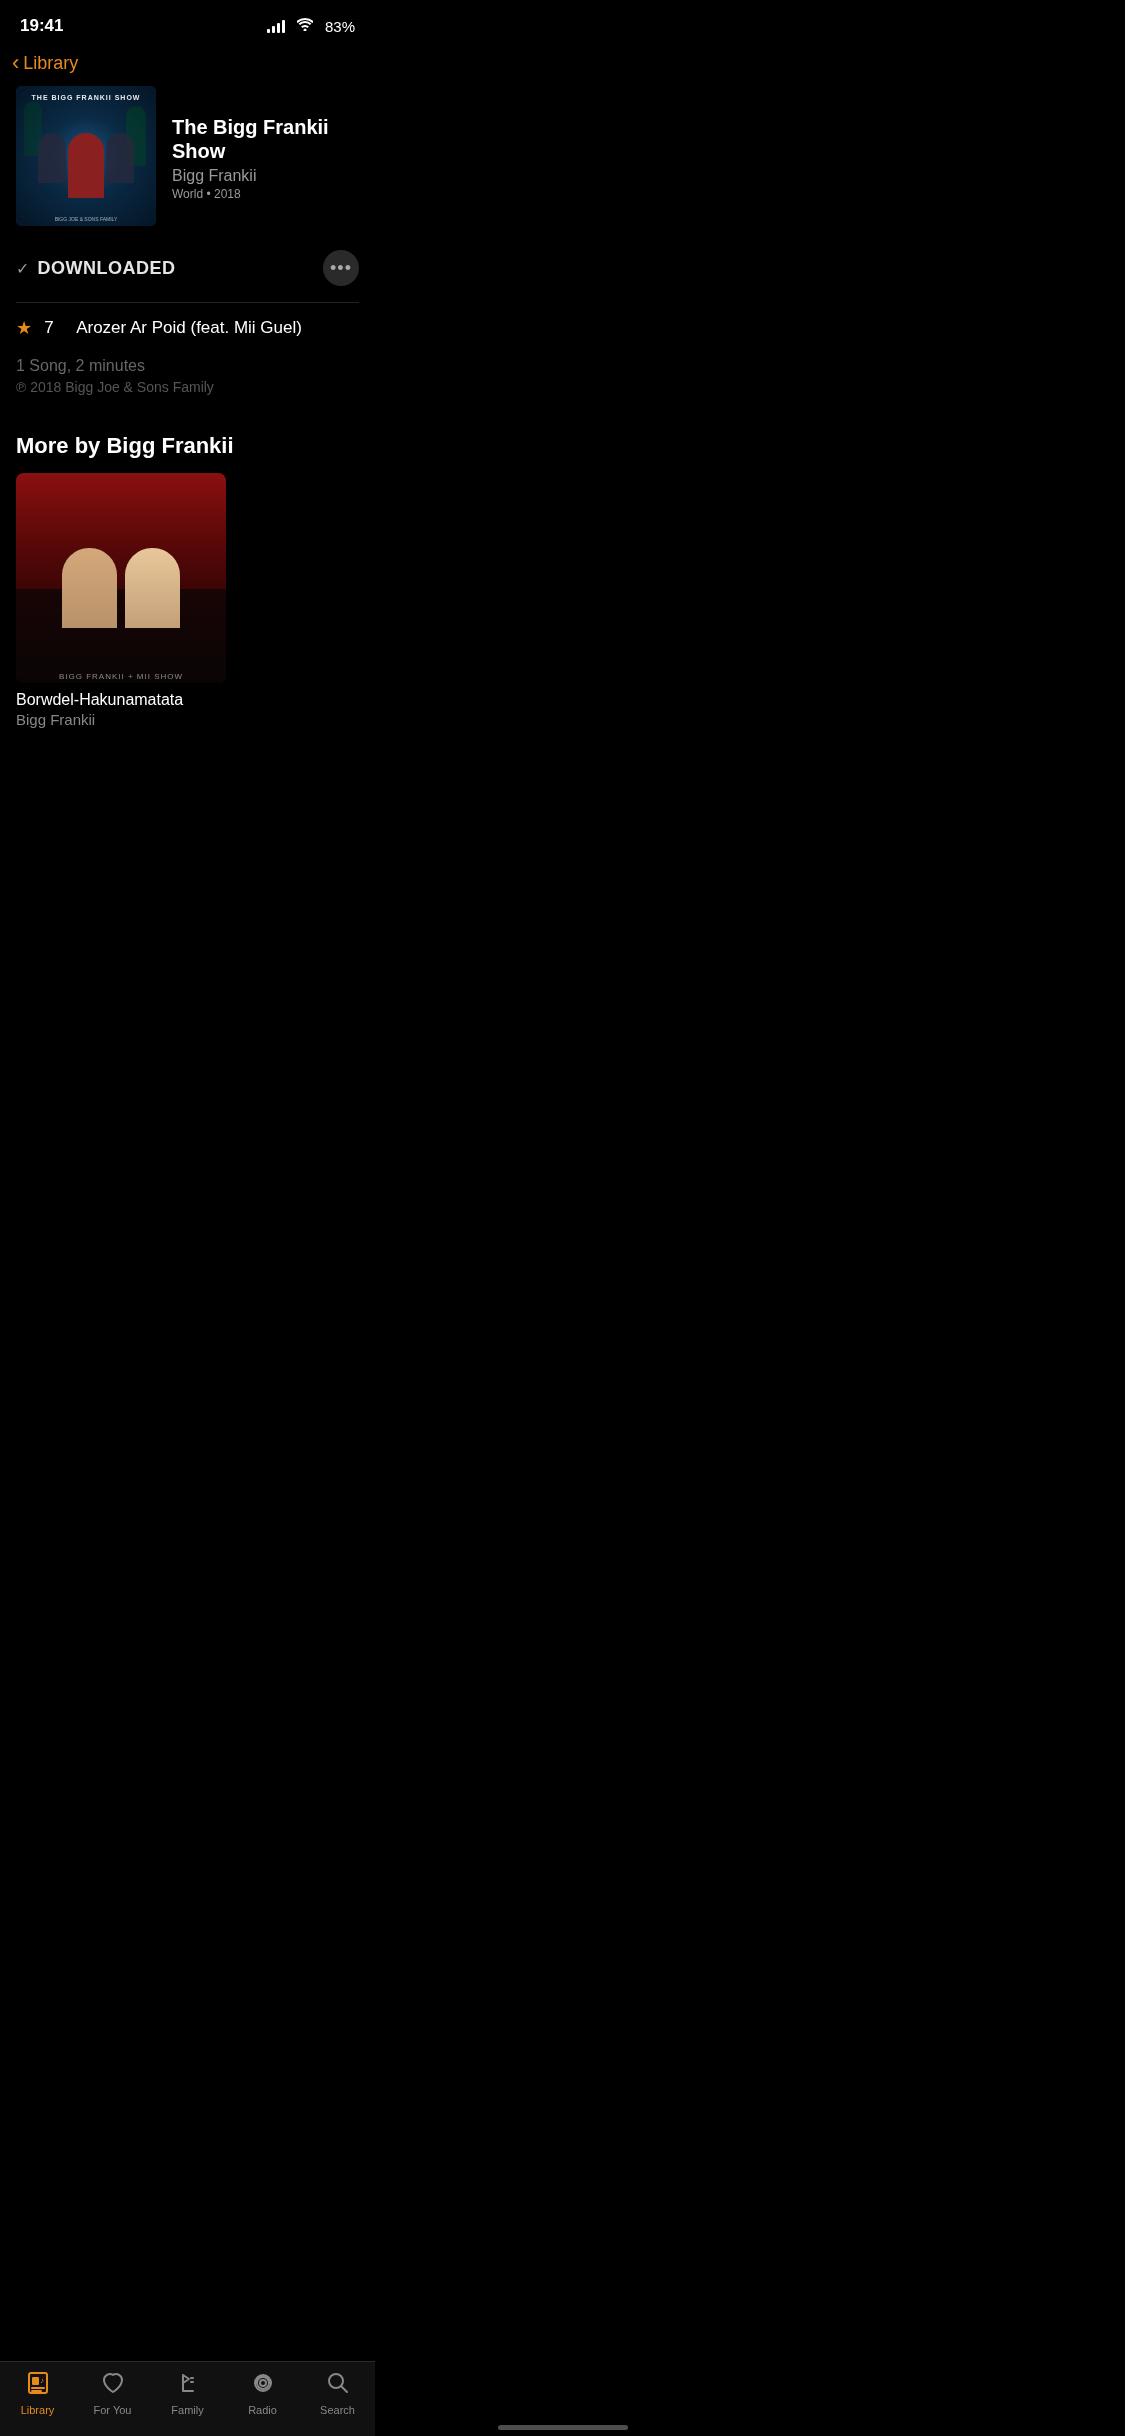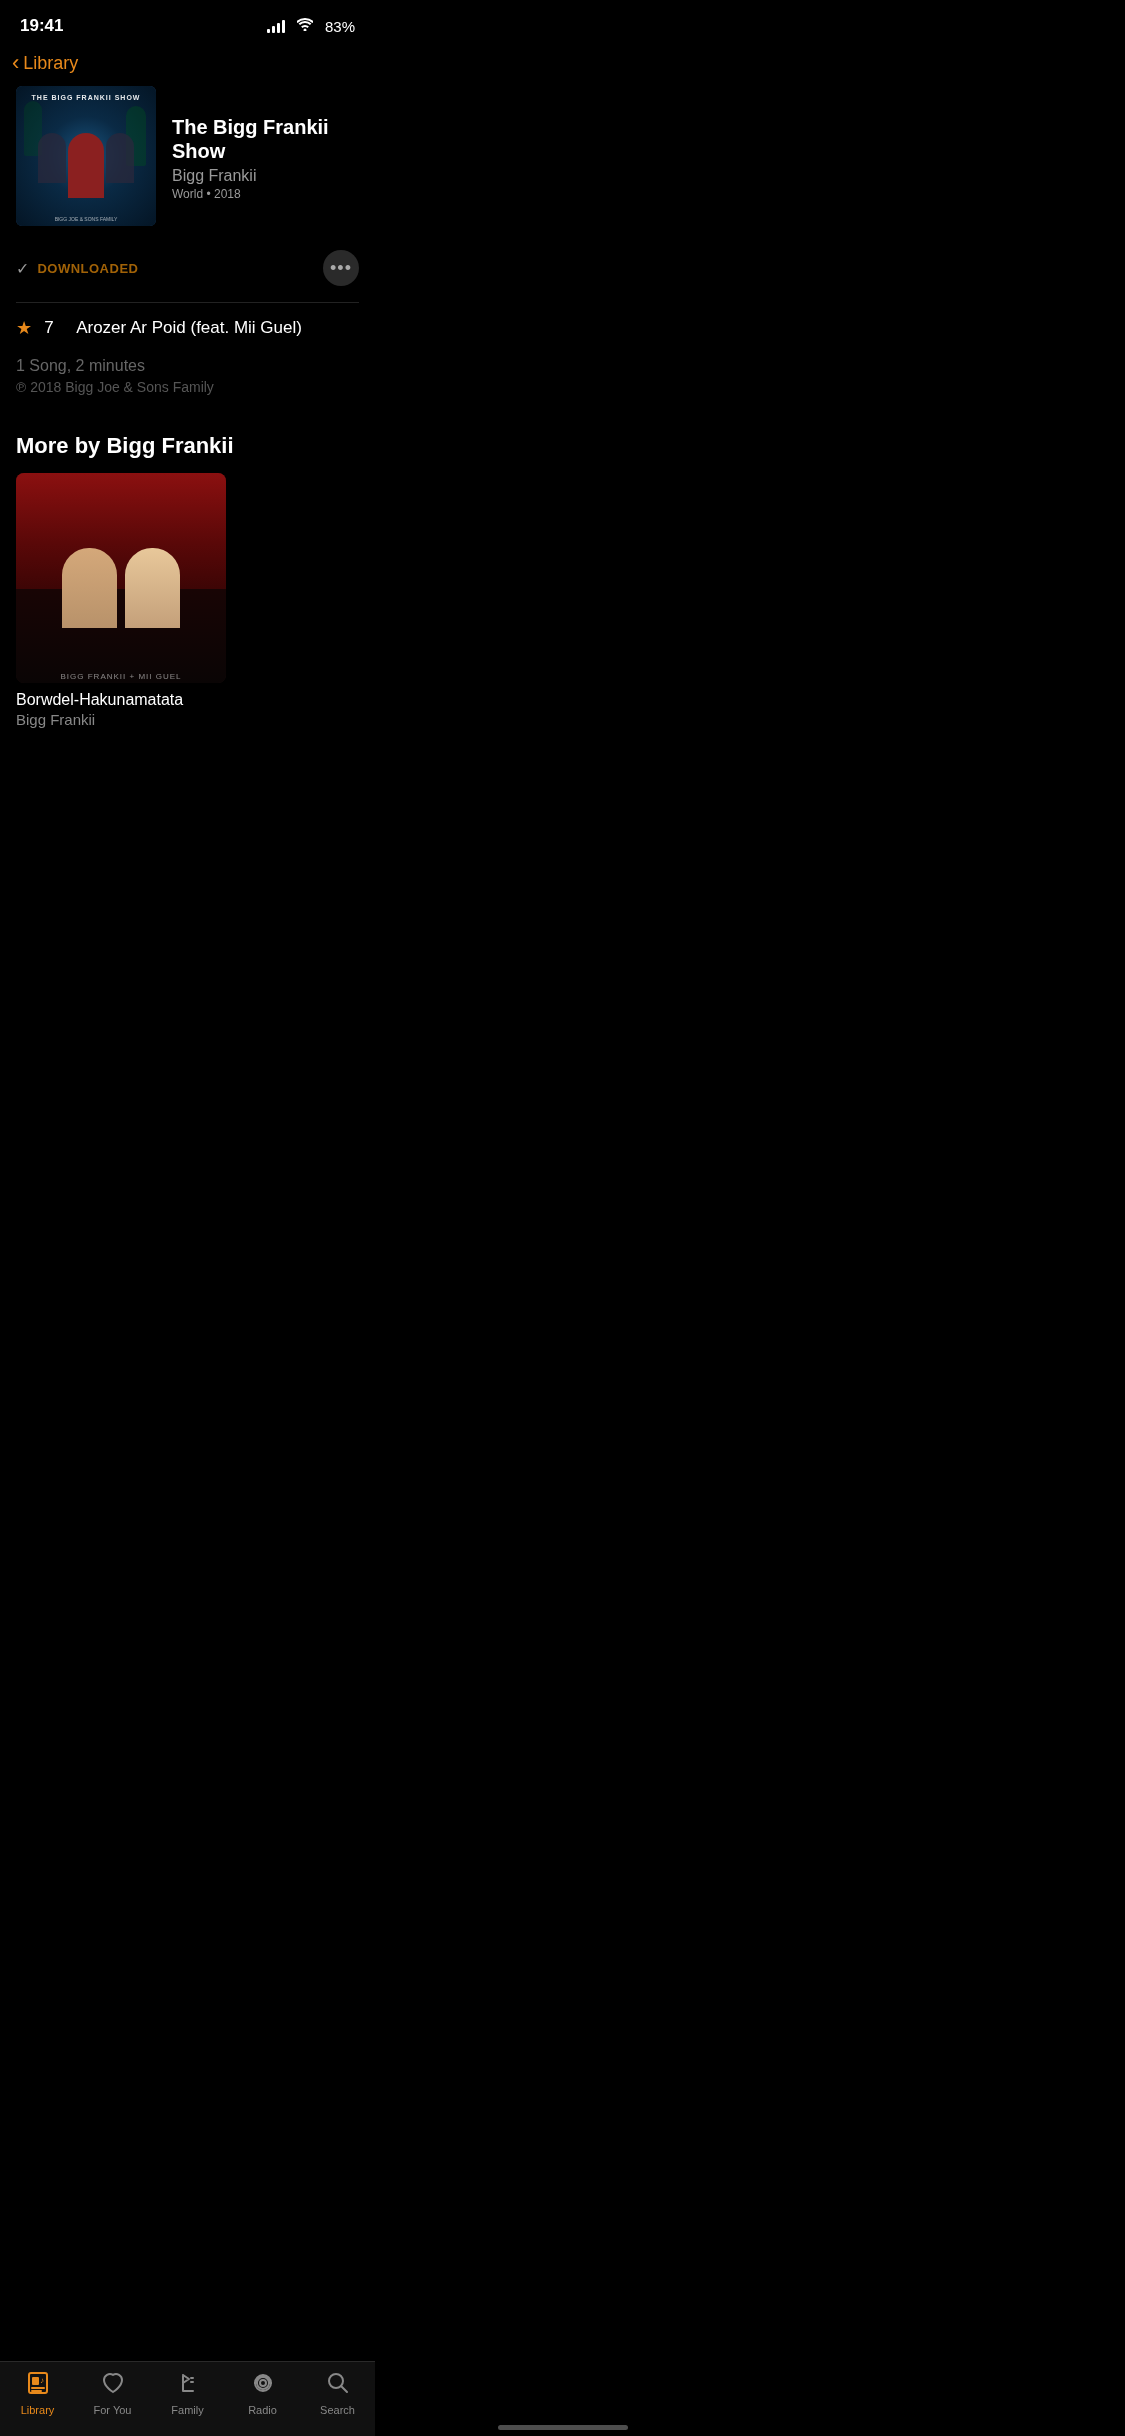--- a/index.html
+++ b/index.html
@@ -171,23 +171,23 @@
     .downloaded-badge {
       display: flex;
       align-items: center;
       gap: 8px;
     }
     .checkmark {
       color: #999;
       font-size: 16px;
     }
     .downloaded-label {
-      font-size: 13px;
+      font-size: 18px;
       font-weight: 600;
-      color: #a16207;
+      color: #e5e5e5;
       letter-spacing: 0.5px;
       text-transform: uppercase;
       text-align: right;
     }
     .more-btn {
       width: 36px;
       height: 36px;
       border-radius: 50%;
       background: #2a2a2a;
       display: flex;
@@ -482,21 +482,21 @@
   <div class="more-by-title">More by Bigg Frankii</div>
 
   <div class="related-album">
     <div class="related-album-art">
       <div class="borwdel-bg"></div>
       <div class="borwdel-sky"></div>
       <div class="borwdel-people">
         <div class="person-left"></div>
         <div class="person-right"></div>
       </div>
-      <div class="borwdel-credits">BIGG FRANKII + MII GUEL</div>
+      <div class="borwdel-credits">BIGG FRANKII + MII SHOW</div>
     </div>
     <div class="related-album-name">Borwdel-Hakunamatata</div>
     <div class="related-album-artist">Bigg Frankii</div>
   </div>
 </div>
 
 <div class="bottom-spacer"></div>
 
 <div class="tab-bar">
   <div class="tab-item active">

